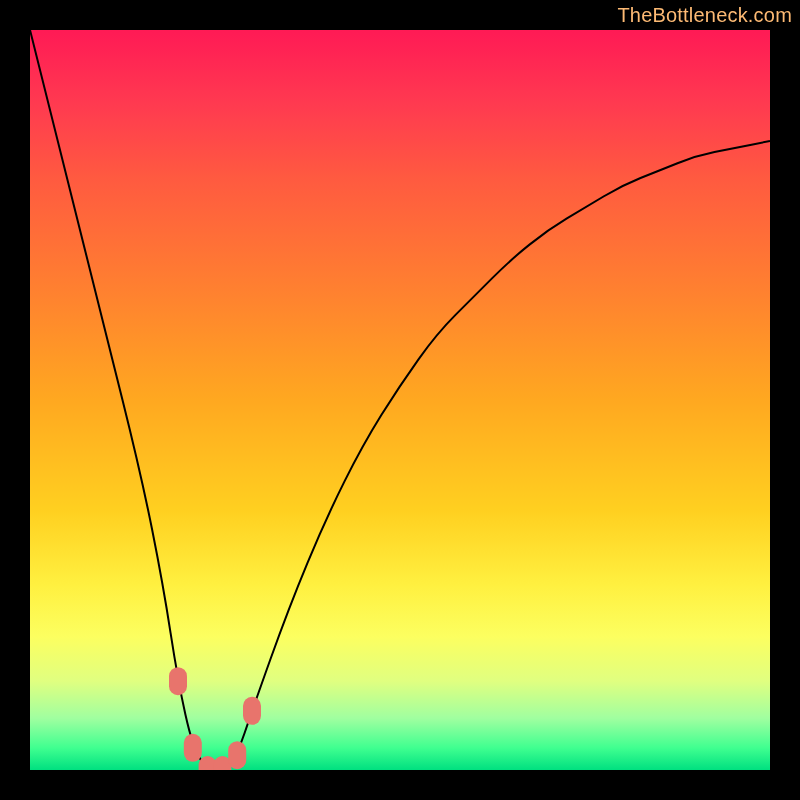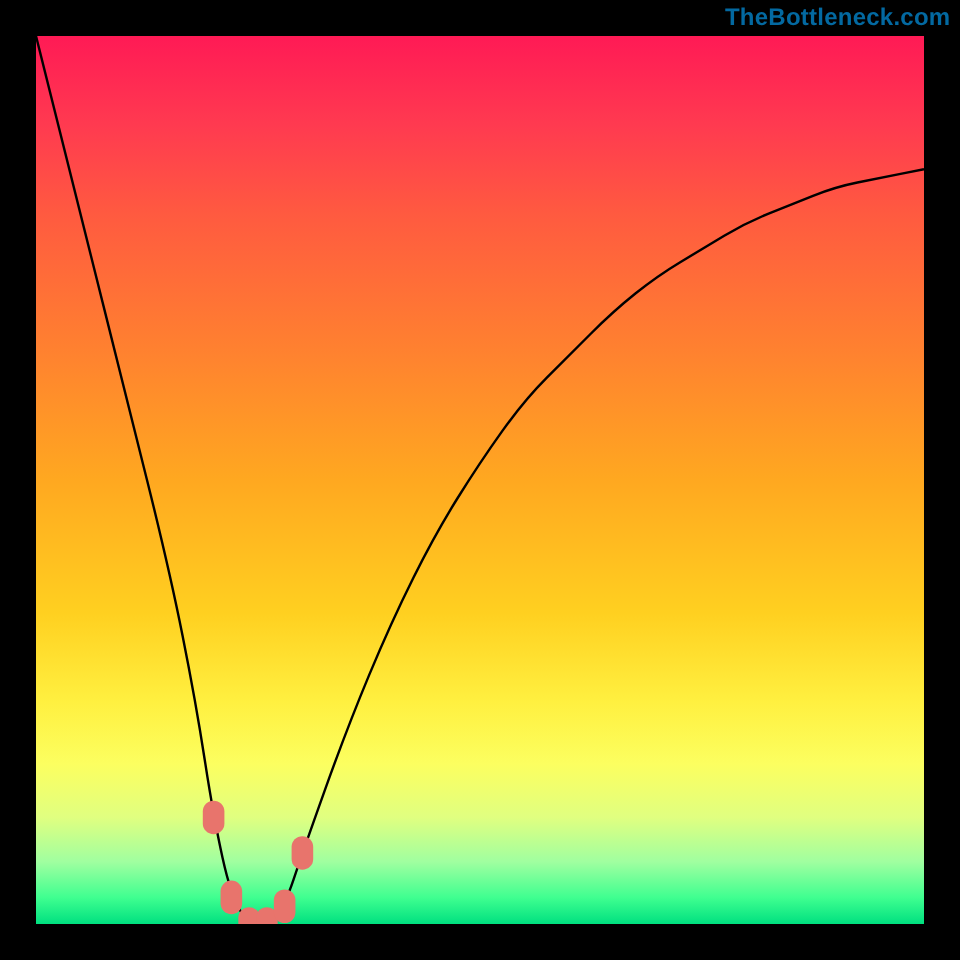--- a/index.html
+++ b/index.html
@@ -36,23 +36,23 @@
     position: absolute;
     left: 0;
     top: 0;
     width: 740px;
     height: 740px;
   }
   .attribution {
     position: absolute;
     top: 4px;
     right: 8px;
-    color: #0369a1;
+    color: #fdba74;
     font-size: 20px;
-    font-weight: 700;
+    font-weight: 400;
     letter-spacing: 0.2px;
   }
 </style>
 </head>
 <body>
 
 <div class="attribution">TheBottleneck.com</div>
 
 <div class="frame">
   <svg class="plot" viewBox="0 0 740 740" preserveAspectRatio="none">

